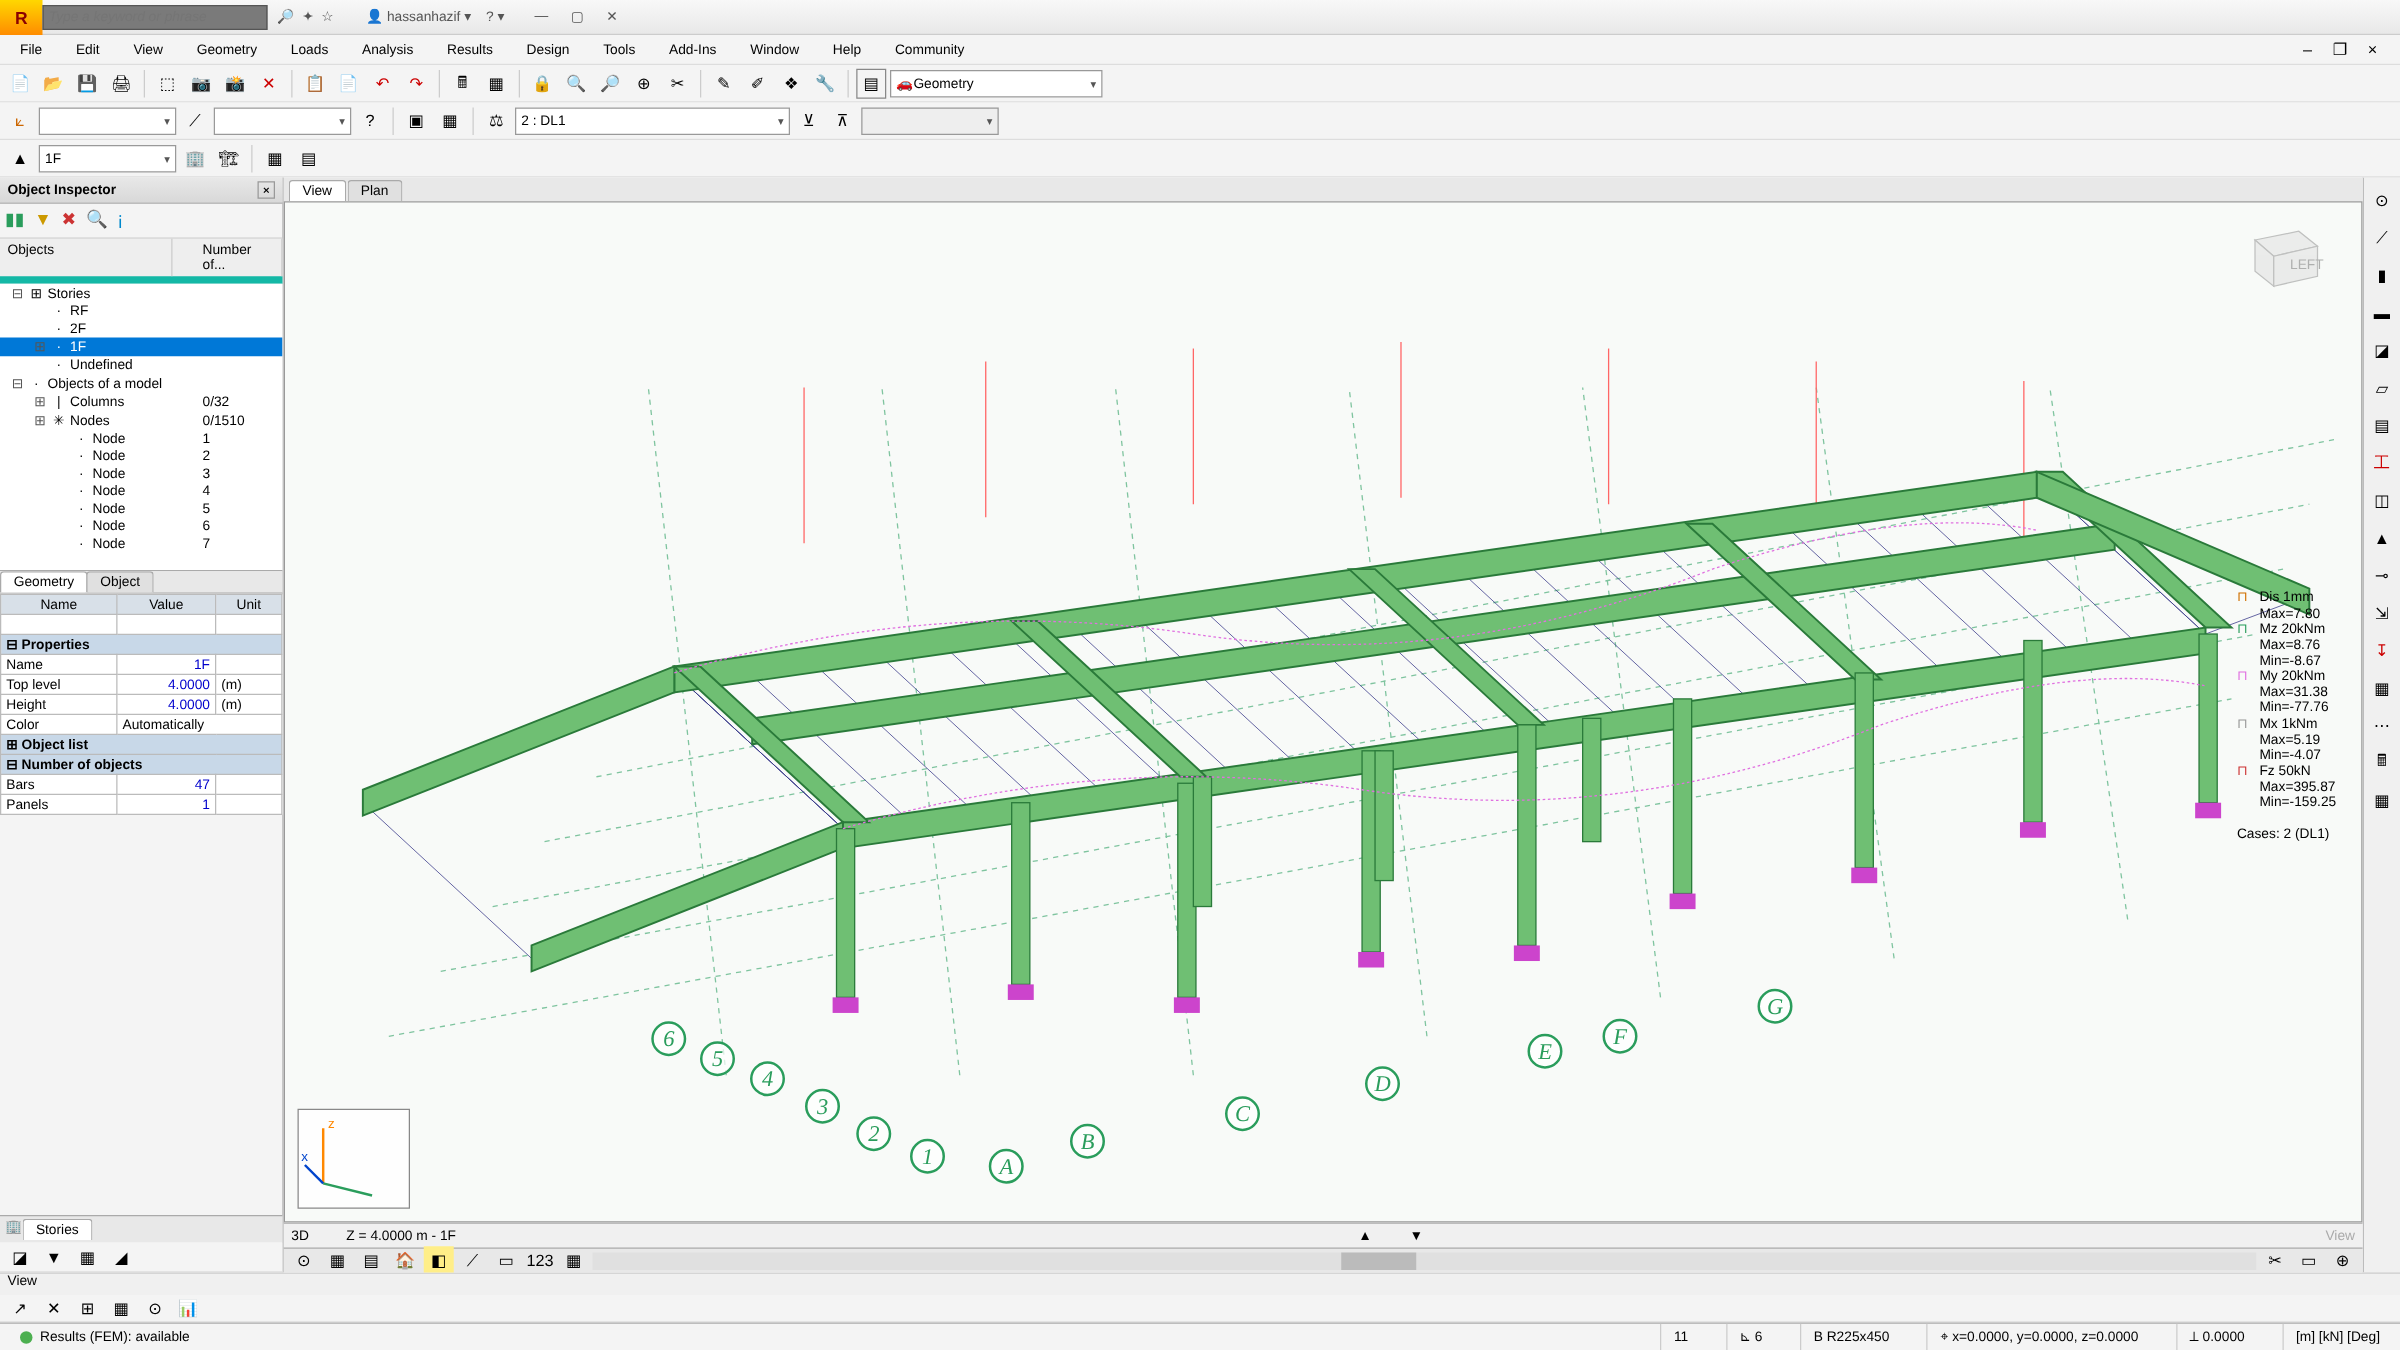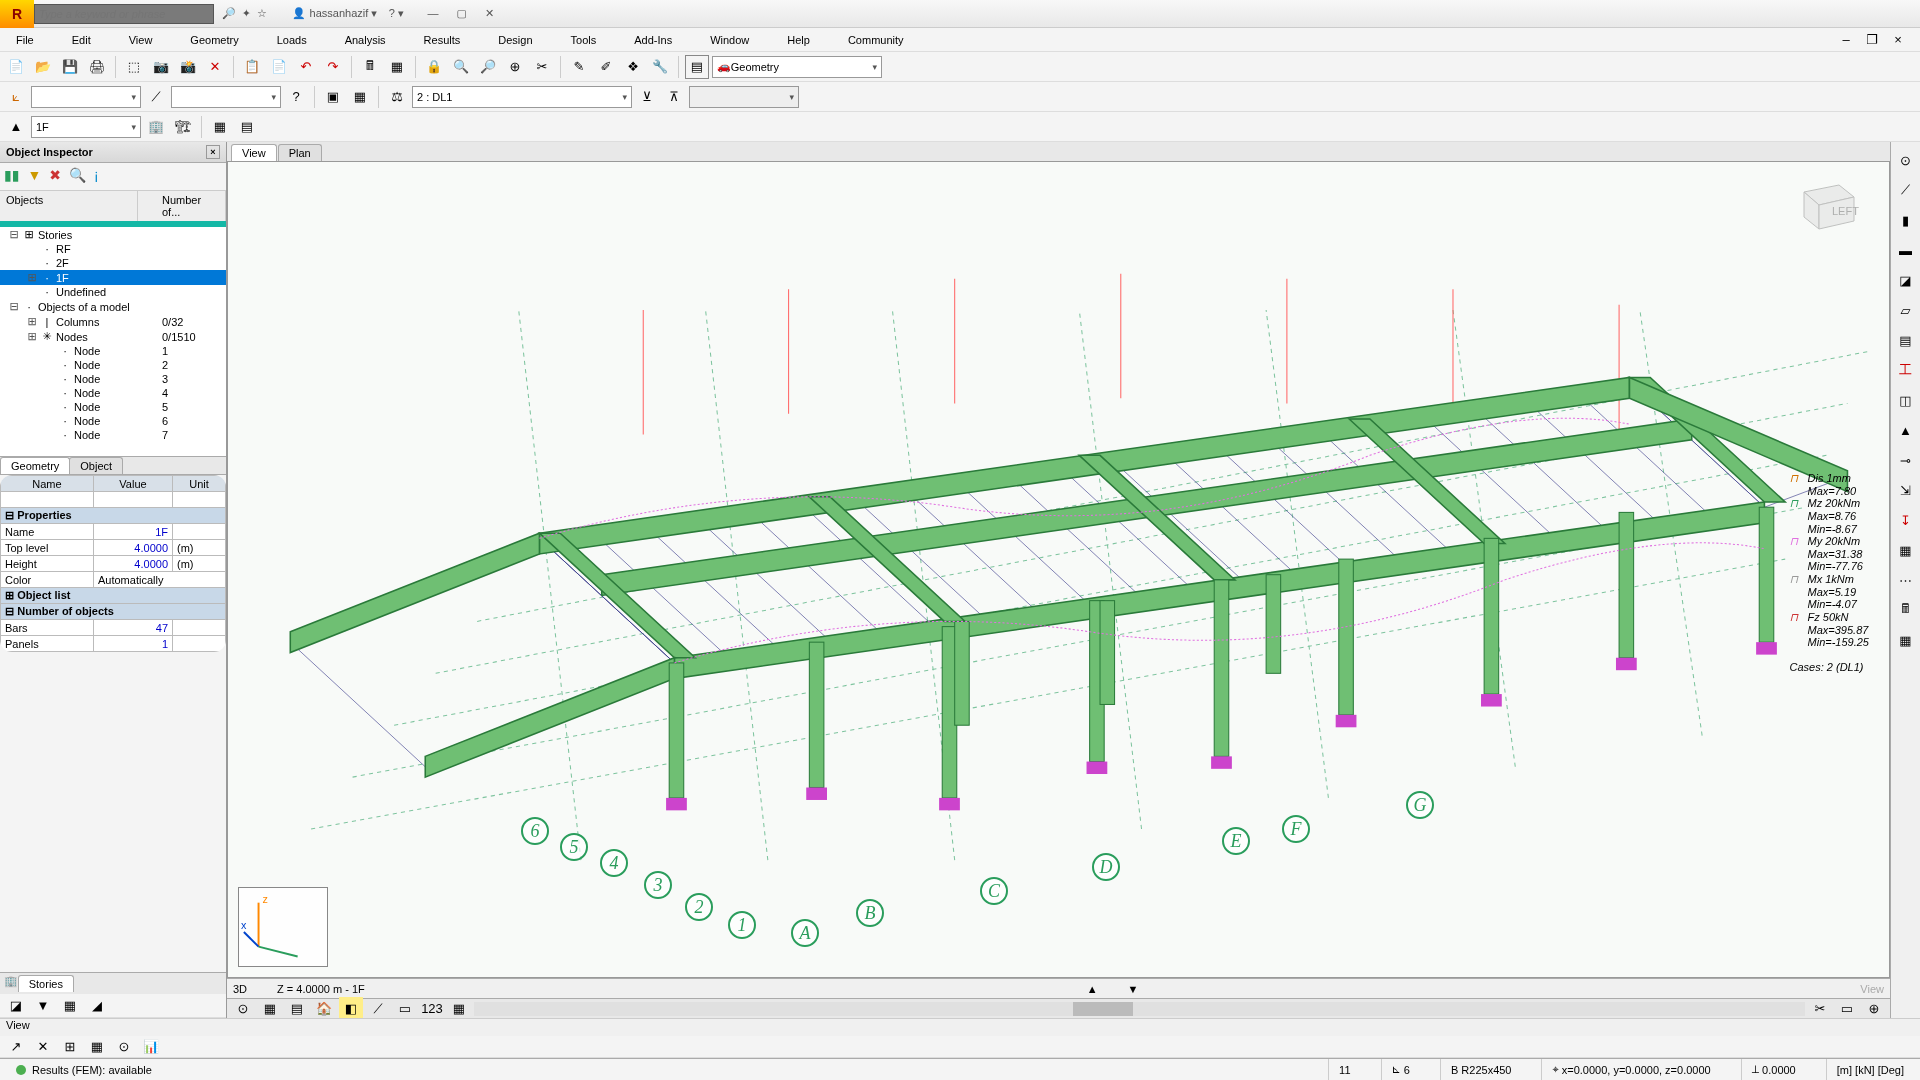--- a/index.html
+++ b/index.html
@@ -5,21 +5,21 @@
 * { box-sizing: border-box; margin: 0; padding: 0; font-family: "Segoe UI", Tahoma, sans-serif; font-size: 11px; }
 body { background: #f0f0f0; width: 1920px; height: 1080px; overflow: hidden; display: flex; flex-direction: column; }
 .titlebar { height: 28px; background: linear-gradient(#f8f8f8,#e8e8e8); display: flex; align-items: center; border-bottom: 1px solid #ccc; }
 .titlebar .logo { width: 34px; height: 28px; background: linear-gradient(#ffd700,#ff8c00); display: flex; align-items: center; justify-content: center; font-weight: bold; color: #8b0000; font-size: 14px; }
 .titlebar .title { flex: 1; text-align: center; color: #333; }
 .titlebar .search { width: 180px; height: 20px; background: #7a7a7a; border: 1px solid #555; color: #ddd; font-style: italic; padding: 0 4px; }
 .titlebar .tb-icons { display: flex; gap: 6px; padding: 0 8px; align-items: center; }
 .titlebar .tb-icons span { color: #555; cursor: pointer; }
 .titlebar .user { color: #0066cc; padding: 0 6px; margin-left: 14px; }
 .titlebar .winbtns { display: flex; gap: 18px; padding: 0 16px; font-size: 13px; color: #555; }
-.menubar { height: 24px; background: #f4f4f4; display: flex; align-items: center; padding: 0 6px; gap: 18px; border-bottom: 1px solid #ddd; }
+.menubar { height: 24px; background: #f4f4f4; display: flex; align-items: center; padding: 0 6px; gap: 7px; border-bottom: 1px solid #ddd; }
 .menubar span { padding: 3px 10px; cursor: pointer; }
 .menubar .mdi { margin-left: auto; display:flex; gap:2px; padding-right:4px;}
 .toolbar { height: 30px; background: #f4f4f4; display: flex; align-items: center; padding: 0 4px; gap: 3px; border-bottom: 1px solid #ddd; }
 .tbtn { width: 24px; height: 24px; border: 1px solid transparent; display: flex; align-items: center; justify-content: center; cursor: pointer; font-size: 13px; }
 .sep { width: 1px; height: 22px; background: #ccc; margin: 0 3px; }
 .combo { height: 22px; border: 1px solid #999; background: #fff; padding: 0 4px; display: flex; align-items: center; min-width: 100px; position: relative; }
 .combo::after { content: "▾"; position: absolute; right: 4px; color: #555; font-size: 9px; }
 .main { flex: 1; display: flex; overflow: hidden; }
 .left-panel { width: 227px; background: #f4f4f4; border-right: 1px solid #999; display: flex; flex-direction: column; }
 .panel-header { background: linear-gradient(#e8e8e8,#d8d8d8); padding: 3px 6px; font-weight: bold; border-bottom: 1px solid #aaa; display: flex; justify-content: space-between; align-items: center; }
@@ -29,32 +29,32 @@
 .obj-cols { display: flex; background: #eee; border-bottom: 6px solid #14b8a6; }
 .obj-cols div { padding: 3px 6px; border-right: 1px solid #ccc; }
 .tree { flex: 0 0 230px; overflow-y: auto; background: #fff; border-bottom: 1px solid #aaa; }
 .tree-row { padding: 1px 4px; display: flex; align-items: center; white-space: nowrap; }
 .tree-row .exp { width: 12px; display: inline-block; text-align: center; cursor: pointer; color: #555; }
 .tree-row.selected { background: #0078d7; color: #fff; }
 .tree-row .ico { width: 14px; display: inline-block; text-align: center; margin: 0 2px; }
 .tabs { display: flex; background: #e8e8e8; border-bottom: 1px solid #aaa; }
 .tab { padding: 2px 10px; border: 1px solid #aaa; border-bottom: none; background: #fff; margin-right: -1px; cursor: pointer; border-radius: 3px 3px 0 0; }
 .tab.inactive { background: #e0e0e0; }
-.props { overflow-y: auto; background: #fff; border-radius: 12px; }
+.props { overflow-y: auto; background: #fff; }
 .props table { width: 100%; border-collapse: collapse; }
 .props th, .props td { border: 1px solid #bbb; padding: 1px 4px; text-align: left; height: 16px; }
 .props th { background: #d8e0e8; font-weight: normal; text-align: center; }
 .props .section { background: #c8d8e8; font-weight: bold; margin-left: 20px; }
 .props .val { text-align: right; color: #0000cc; }
 .bottom-tabs { display: flex; background: #e8e8e8; border-top: 1px solid #aaa; padding: 2px 4px; }
 .canvas-area { flex: 1; display: flex; flex-direction: column; position: relative; background: #fff; }
 .canvas-tabs { display: flex; background: #e8e8e8; padding: 2px 4px 0 4px; gap: 2px; }
 .canvas { flex: 1; position: relative; background: #f8faf8; overflow: hidden; border: 1px solid #999; }
 .grid-axis { position: absolute; border: 2px solid #2a9d5c; border-radius: 50%; width: 28px; height: 28px; display: flex; align-items: center; justify-content: center; color: #2a9d5c; font-size: 18px; font-family: serif; font-style: italic; background: rgba(255,255,255,0.7); }
-.overlay-info { position: absolute; right: 20px; top: 310px; font-family: "Times New Roman", serif; font-size: 20px; line-height: 1.15; font-style: italic; }
+.overlay-info { position: absolute; right: 20px; top: 310px; font-family: "Times New Roman", serif; font-size: 20px; line-height: 1.15; }
 .overlay-info .row { white-space: nowrap; }
 .overlay-info .mk { display: inline-block; width: 18px; }
 .viewcube { position: absolute; top: 15px; right: 25px; width: 80px; height: 60px; opacity: 0.5; }
 .coord-triad { position: absolute; bottom: 10px; left: 10px; width: 90px; height: 80px; border: 1px solid #888; background: rgba(255,255,255,0.8); }
 .right-tools { width: 30px; background: #f0f0f0; border-left: 1px solid #aaa; display: flex; flex-direction: column; align-items: center; padding-top: 6px; gap: 6px; }
 .right-tools .tbtn { width: 24px; height: 24px; }
 .canvas-status { height: 20px; background: #f0f0f0; border-top: 1px solid #aaa; display: flex; align-items: center; padding: 0 6px; font-size: 11px; justify-content: center; gap: 30px; }
 .view-footer { height: 20px; background: #e8e8e8; border-top: 1px solid #aaa; display: flex; align-items: center; padding: 0 4px; gap: 3px; }
 .statusbar { height: 22px; background: #f4f4f4; border-top: 1px solid #aaa; display: flex; align-items: center; padding: 0 6px; gap: 20px; }
 .statusbar .cell { border-left: 1px solid #ccc; padding: 0 10px; height: 100%; display: flex; align-items: center; }

